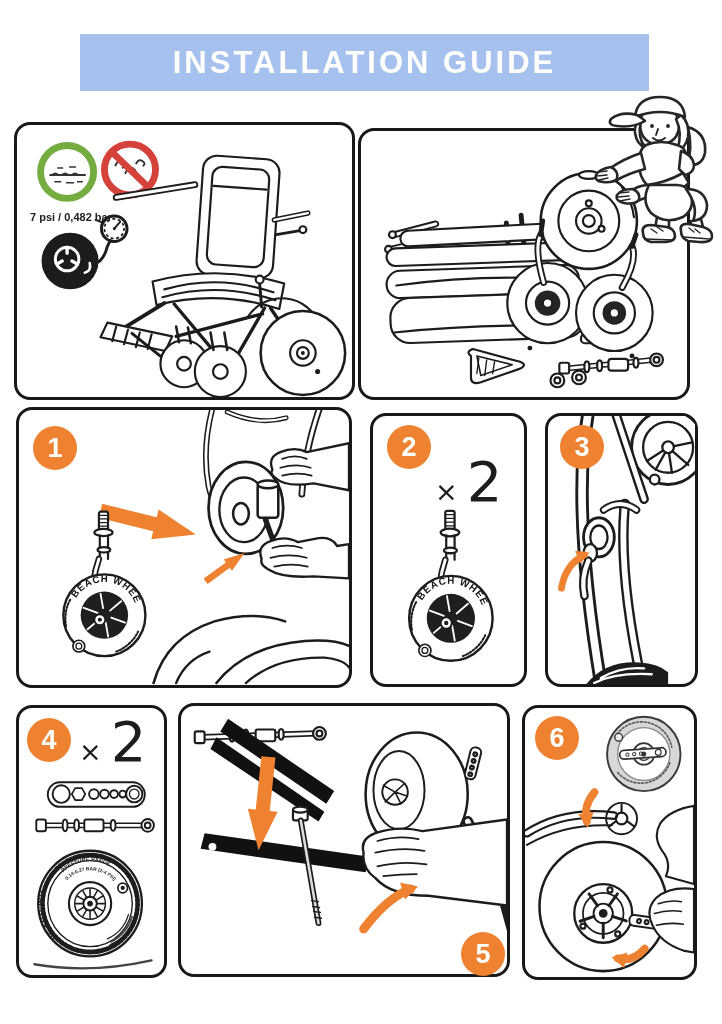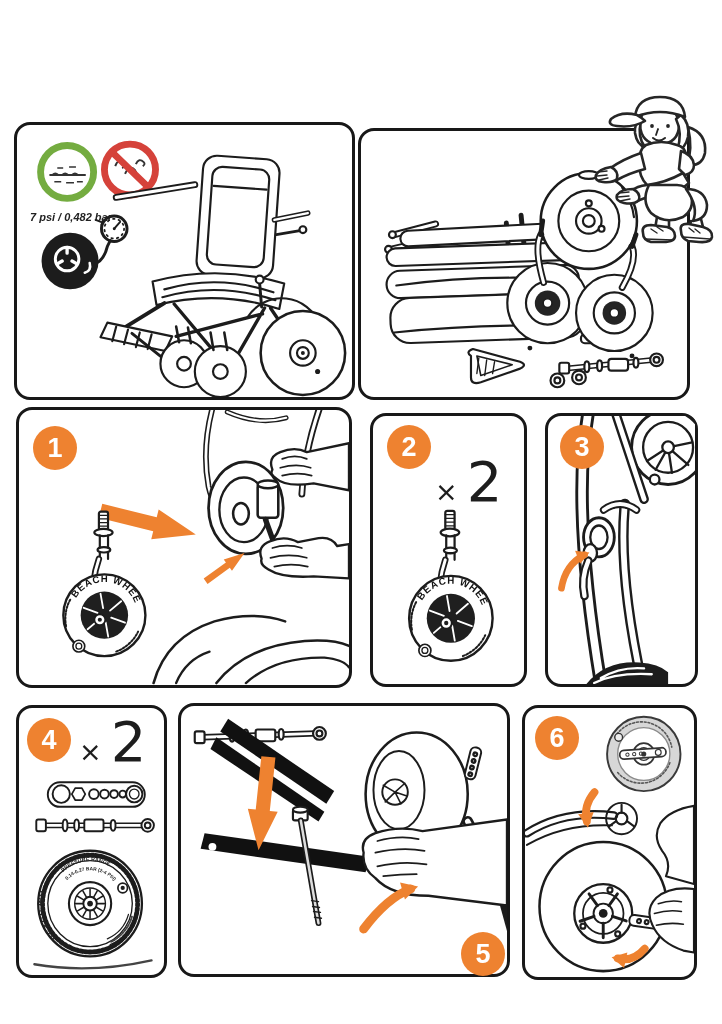--- a/index.html
+++ b/index.html
@@ -59,20 +59,21 @@
           <circle cx="52" cy="121" r="2.3" fill="#1f1f1f" stroke="none"></circle>
           <circle cx="29" cy="150" r="6.5" stroke-width="1.8"></circle>
           <circle cx="29" cy="150" r="3.2" stroke-width="1.4"></circle>
         </g>
         <path id="cw-arc" d="M24,101 A36,36 0 0 1 90,101" fill="none"></path>
         <text class="brandarc"><textPath href="#cw-arc" startOffset="4">BEACH WHEEL</textPath></text>
       </symbol>
     </defs>
   </svg>
 
+  <div class="banner">INSTALLATION GUIDE</div>
 
   <svg class="girl" viewBox="0 0 129 152" width="129" height="152">
     <g fill="#fff" stroke="#262626" stroke-width="2.6" stroke-linecap="round" stroke-linejoin="round">
       <path d="M95,34 Q114,40 112,60 Q109,74 94,72 Q100,56 95,34 Z"></path>
       <path d="M47,32 Q47,14 66,13 Q85,14 86,32 Q86,50 66,52 Q48,50 47,32 Z"></path>
       <path d="M83,26 Q90,40 84,58 Q92,56 95,44 Q97,30 88,22 Z"></path>
       <path d="M48,28 Q44,44 52,54 Q44,52 42,40 Q41,30 48,28 Z"></path>
       <path d="M42,24 Q44,4 67,4 Q90,4 92,24 Q67,14 42,24 Z"></path>
       <path d="M44,22 Q28,18 18,26 Q14,32 24,33 Q40,35 52,28 Q48,24 44,22 Z"></path>
       <circle cx="59" cy="33" r="1.9" fill="#262626" stroke="none"></circle>
@@ -90,21 +91,21 @@
       <path d="M56,92 Q48,108 58,120 Q72,132 90,124 Q102,116 98,102 Q94,92 84,92 Z"></path>
       <path d="M93,96 Q112,96 114,112 Q114,126 100,128 Q106,114 93,96 Z"></path>
       <path d="M64,124 L62,136 M76,128 L76,138 M98,128 L96,136 M108,126 L110,134" fill="none"></path>
       <path d="M50,140 Q48,132 58,132 L74,134 Q82,136 82,143 Q82,149 70,149 L58,149 Q50,147 50,140 Z"></path>
       <path d="M88,138 Q86,130 96,131 L110,134 Q120,137 119,144 Q118,150 106,149 L95,148 Q88,145 88,138 Z"></path>
       <path d="M52,146 L80,147 M90,144 L117,146" fill="none" stroke-width="1.6"></path>
       <path d="M58,136 L64,140 M64,134 L70,138 M96,135 L101,139 M102,136 L107,140" fill="none" stroke-width="1.4"></path>
     </g>
   </svg>
 
-  <div class="panel" style="left:14px; top:122px; width:341px; height:278px;font-style:italic;">
+  <div class="panel" style="left:14px; top:122px; width:341px; height:278px;">
     <div class="plabel">7 psi / 0,482 bar</div>
     <svg class="art" viewBox="0 0 341 278" preserveAspectRatio="none">
       <g>
         <circle cx="51" cy="48" r="27" fill="#fff" style="stroke:var(--ok,#74ac40)" stroke-width="7"></circle>
         <path d="M33,51 h37" stroke="#333" stroke-width="2" fill="none"></path>
         <path d="M36,51 q3,-3 6,0 M46,51 q3,-3 6,0 M56,51 q3,-3 6,0" stroke="#333" stroke-width="1.8" fill="none"></path>
         <path d="M38,58 h7 M50,59 h8 M61,58 h6 M41,44 h6 M53,43 h7" stroke="#333" stroke-width="1.6" fill="none"></path>
       </g>
       <g>
         <circle cx="115" cy="45.5" r="26" fill="#fff" style="stroke:var(--no,#d5423a)" stroke-width="7"></circle>

